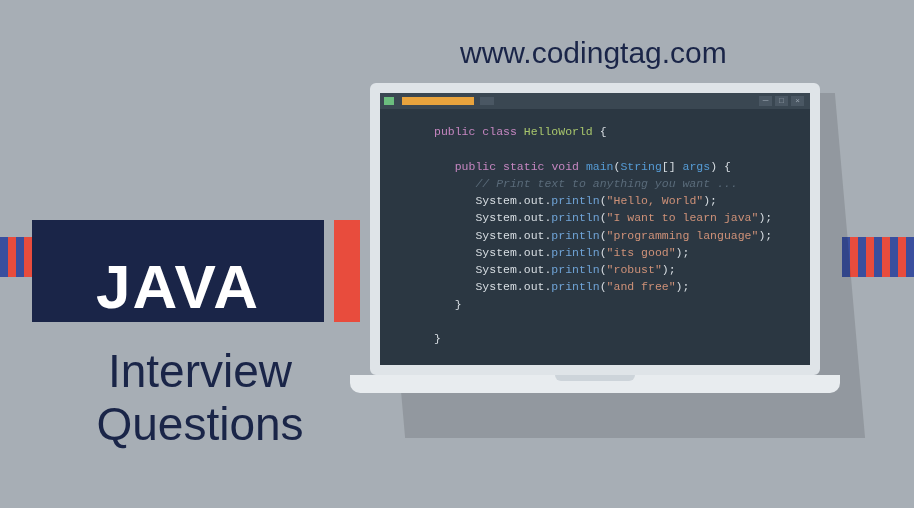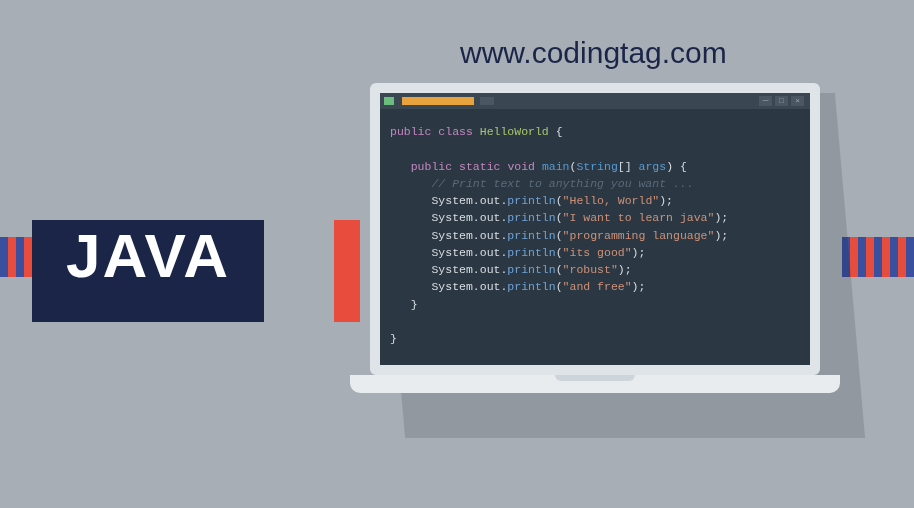--- a/index.html
+++ b/index.html
@@ -35,25 +35,25 @@
   height: 40px;
   display: flex;
 }
 .stripe { height: 100%; }
 .stripe.blue { background: #3a4f9e; width: 8px; }
 .stripe.red { background: #e84c3d; width: 8px; }
 .java-box {
   position: absolute;
   top: 220px;
   left: 32px;
-  width: 232px;
+  width: 292px;
   height: 102px;
   background: #1a2548;
   display: flex;
-  align-items: flex-start;
+  align-items: flex-end;
   justify-content: center;
 }
 .java-text {
   color: #fff;
   font-size: 62px;
   font-weight: bold;
   letter-spacing: 2px;
 }
 .red-bar {
   position: absolute;
@@ -126,20 +126,21 @@
   line-height: 10px;
   text-align: center;
 }
 .code-area {
   padding: 14px 10px 10px 10px;
   font-family: "Courier New", monospace;
   font-size: 11.5px;
   line-height: 1.5;
   color: #d8dee3;
   white-space: pre;
+  margin-left: 44px;
 }
 .kw-purple { color: #c586c0; }
 .kw-blue { color: #569cd6; }
 .cls { color: #a8c66c; }
 .str { color: #ce9178; }
 .comment { color: #5a6b7a; font-style: italic; }
 .method { color: #6fa3d6; }
 .laptop-base {
   position: relative;
   width: 490px;
@@ -171,20 +172,22 @@
     <div class="stripe blue"></div>
     <div class="stripe red"></div>
 </div>
 
 <div class="java-box">
   <span class="java-text">JAVA</span>
 </div>
 <div class="red-bar"></div>
 
 <div class="subtitle">
+  <div>Interview</div>
+  <div>Questions</div>
 </div>
 
 <div class="stripes-right">
   <div class="stripe blue"></div>
     <div class="stripe red"></div>
     <div class="stripe blue"></div>
     <div class="stripe red"></div>
     <div class="stripe blue"></div>
     <div class="stripe red"></div>
     <div class="stripe blue"></div>

